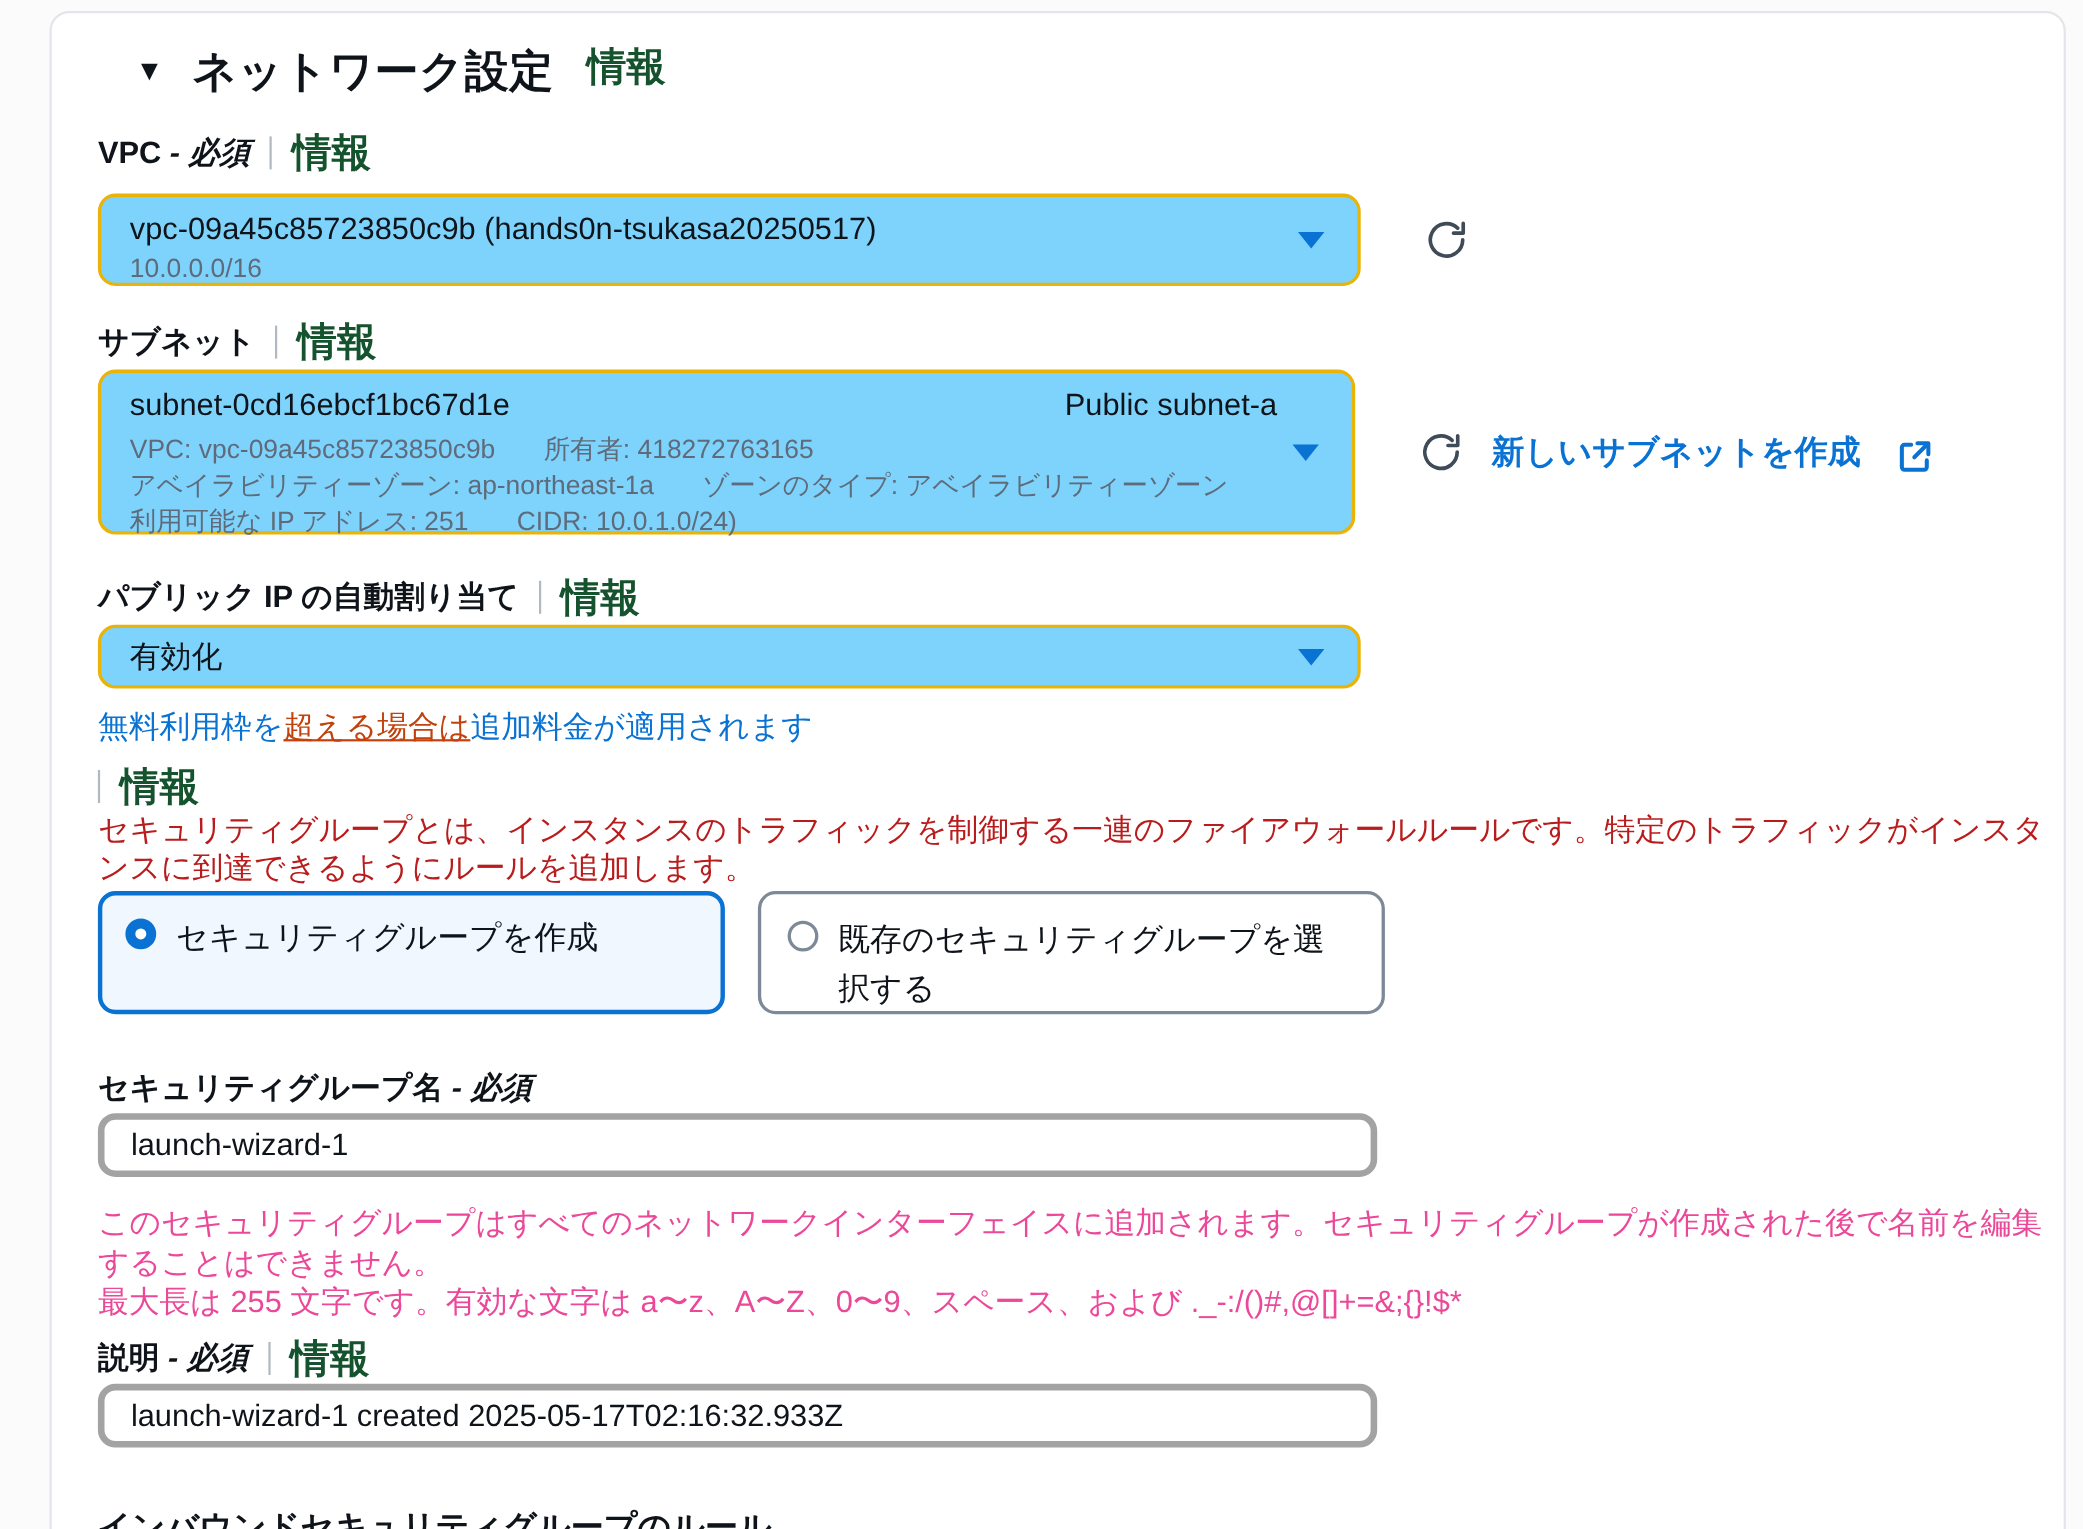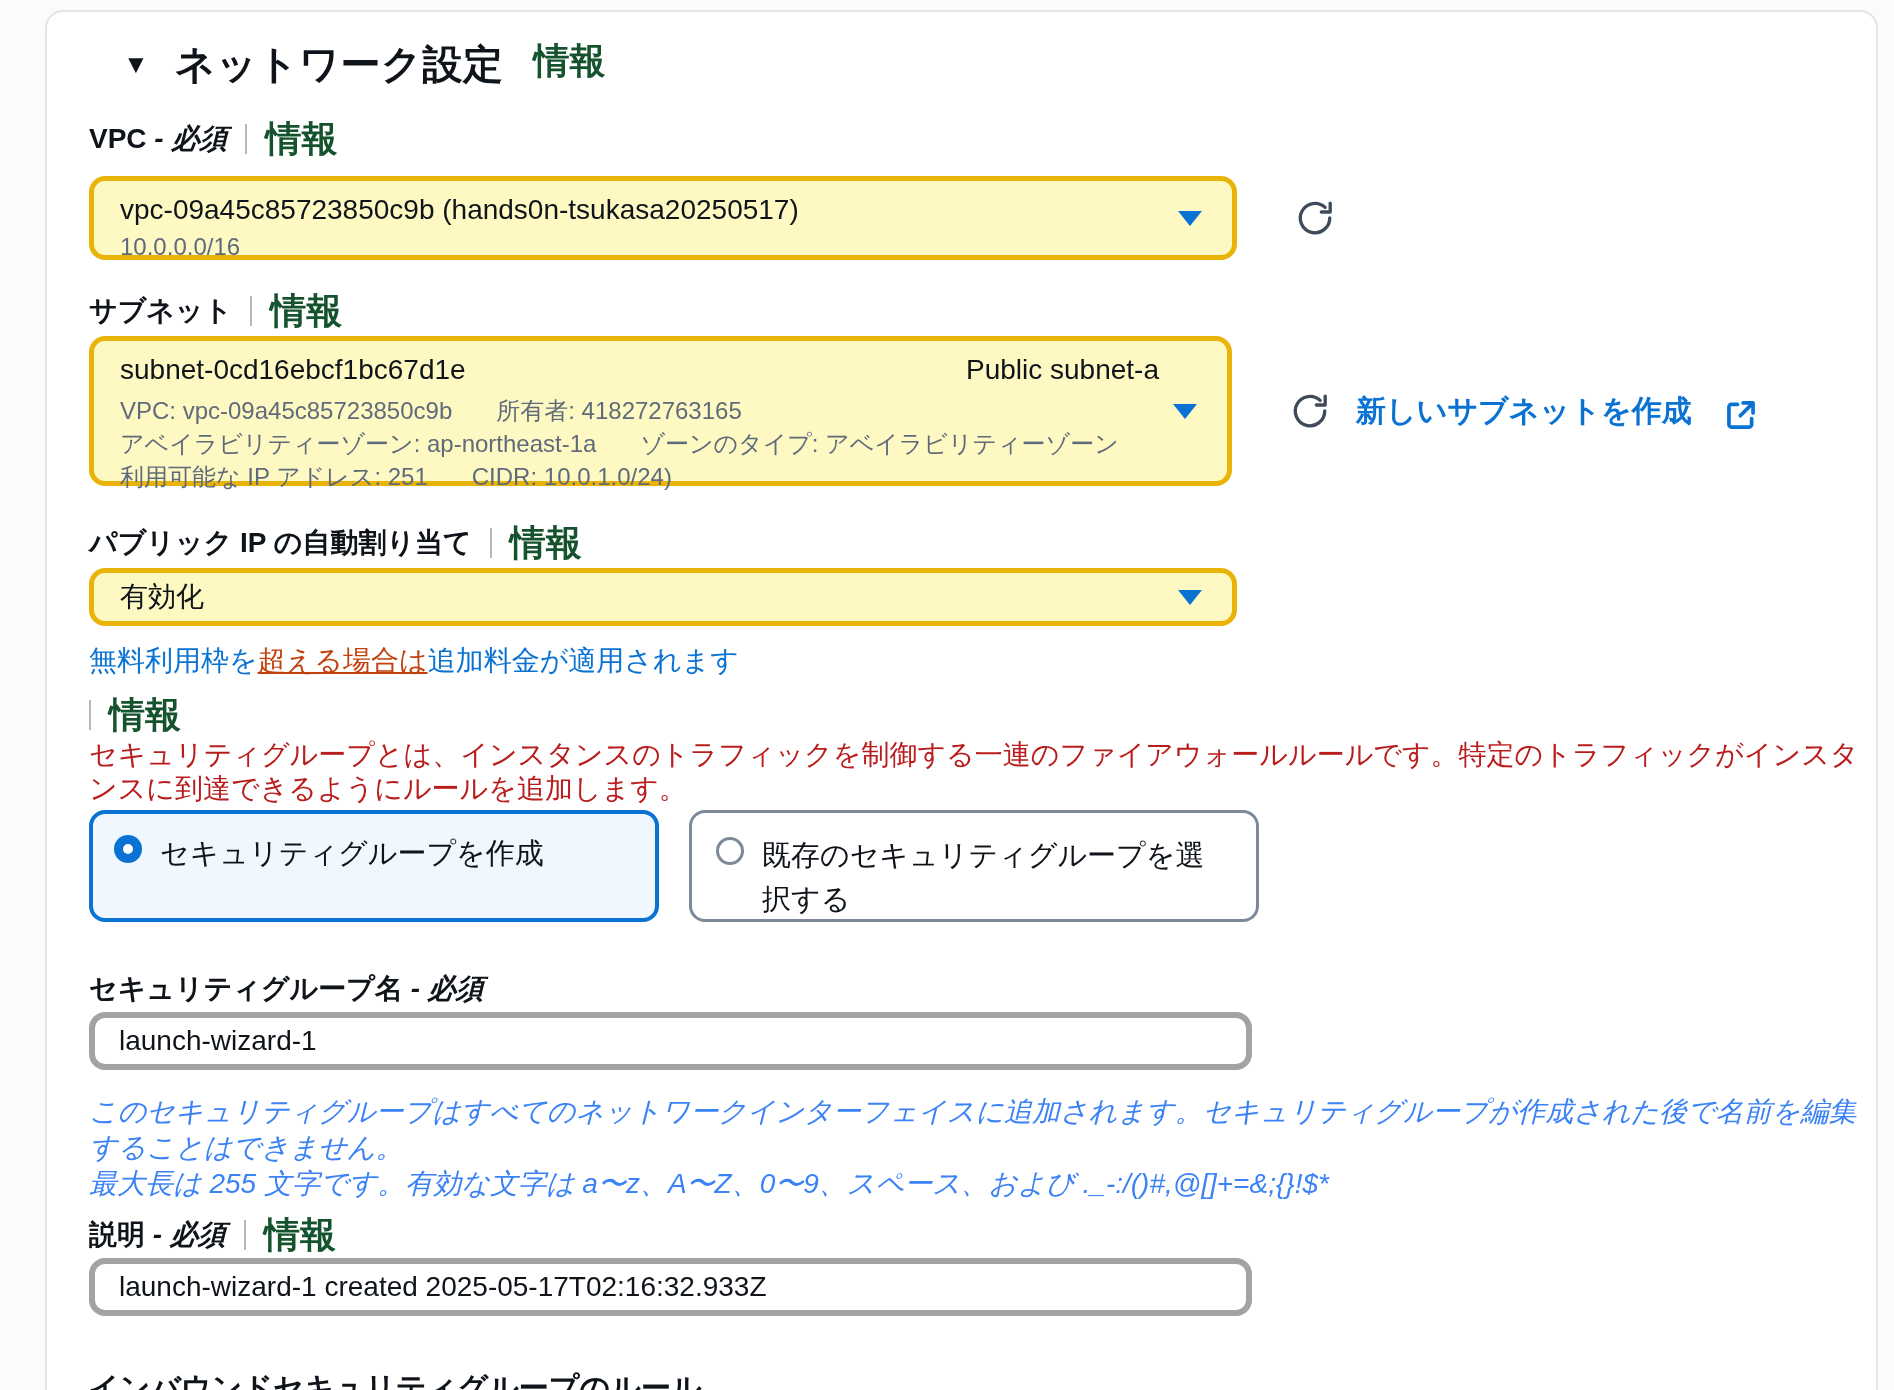--- a/index.html
+++ b/index.html
@@ -18,22 +18,22 @@
   .section-header .info-link { margin-left:30px; align-self:flex-end; padding-bottom:2px; }
 
   
   .label-row { display:flex; align-items:center; height:34px; gap:18px; }
   .field-label { font-size:28px; font-weight:700; }
   .req { font-style:italic; }
   .vdiv { width:2px; height:30px; background:#b0b8c1; }
 
   
   .field-row { display:flex; align-items:center; }
-  .select-box { position:relative; width:1148px; background:#fef9c3;
-                border:5px solid #eab308; border-radius:16px; cursor:pointer; }
+  .select-box { position:relative; width:1148px; background:#7dd3fc;
+                border:3px solid #eab308; border-radius:16px; cursor:pointer; }
   .caret { position:absolute; right:30px; top:50%; margin-top:-7px; width:0; height:0;
            border-left:12px solid transparent; border-right:12px solid transparent;
            border-top:15px solid #0972d3; }
   .main-line { font-size:28px; color:#0f141a; }
   .sub-line  { font-size:24px; color:#5f6b7a; }
 
   .vpc-select { height:84px; padding:13px 70px 10px 26px; }
   .vpc-select .main-line { margin-bottom:7px; }
 
   .subnet-select { height:150px; padding:13px 16px 12px 26px; }
@@ -65,21 +65,21 @@
   .tile.selected { border:4px solid #0972d3; background:#f0f7ff; padding:17px 21px; }
   .tile.unselected { border:3px solid #7d8998; background:#fff; }
   .radio-on { flex:none; width:28px; height:28px; border-radius:50%; background:#0972d3;
               position:relative; margin-top:4px; }
   .radio-on::after { content:""; position:absolute; inset:9px; background:#fff; border-radius:50%; }
   .radio-off { flex:none; width:28px; height:28px; border-radius:50%;
                border:3px solid #7d8998; background:#fff; margin-top:4px; }
   .tile-label { font-size:29px; line-height:44px; color:#0f141a; }
   .tile.unselected .tile-label { width:460px; }
 
-  .help { margin-top:24px; font-size:28px; line-height:36px; color:#3b82f6; width:1795px;font-style:italic; }
+  .help { margin-top:24px; font-size:28px; line-height:36px; color:#ec4899; width:1795px; }
 
   
   .inbound-heading { margin-top:52px; font-size:30px; font-weight:700; height:40px; }
 
   .mt-vpc-label { margin-top:34px; }
   .mt-box { margin-top:20px; }
   .mt-subnet-label { margin-top:34px; }
   .mt-subnet-box { margin-top:8px; }
   .mt-pubip-label { margin-top:40px; }
   .mt-pubip-box { margin-top:8px; }

